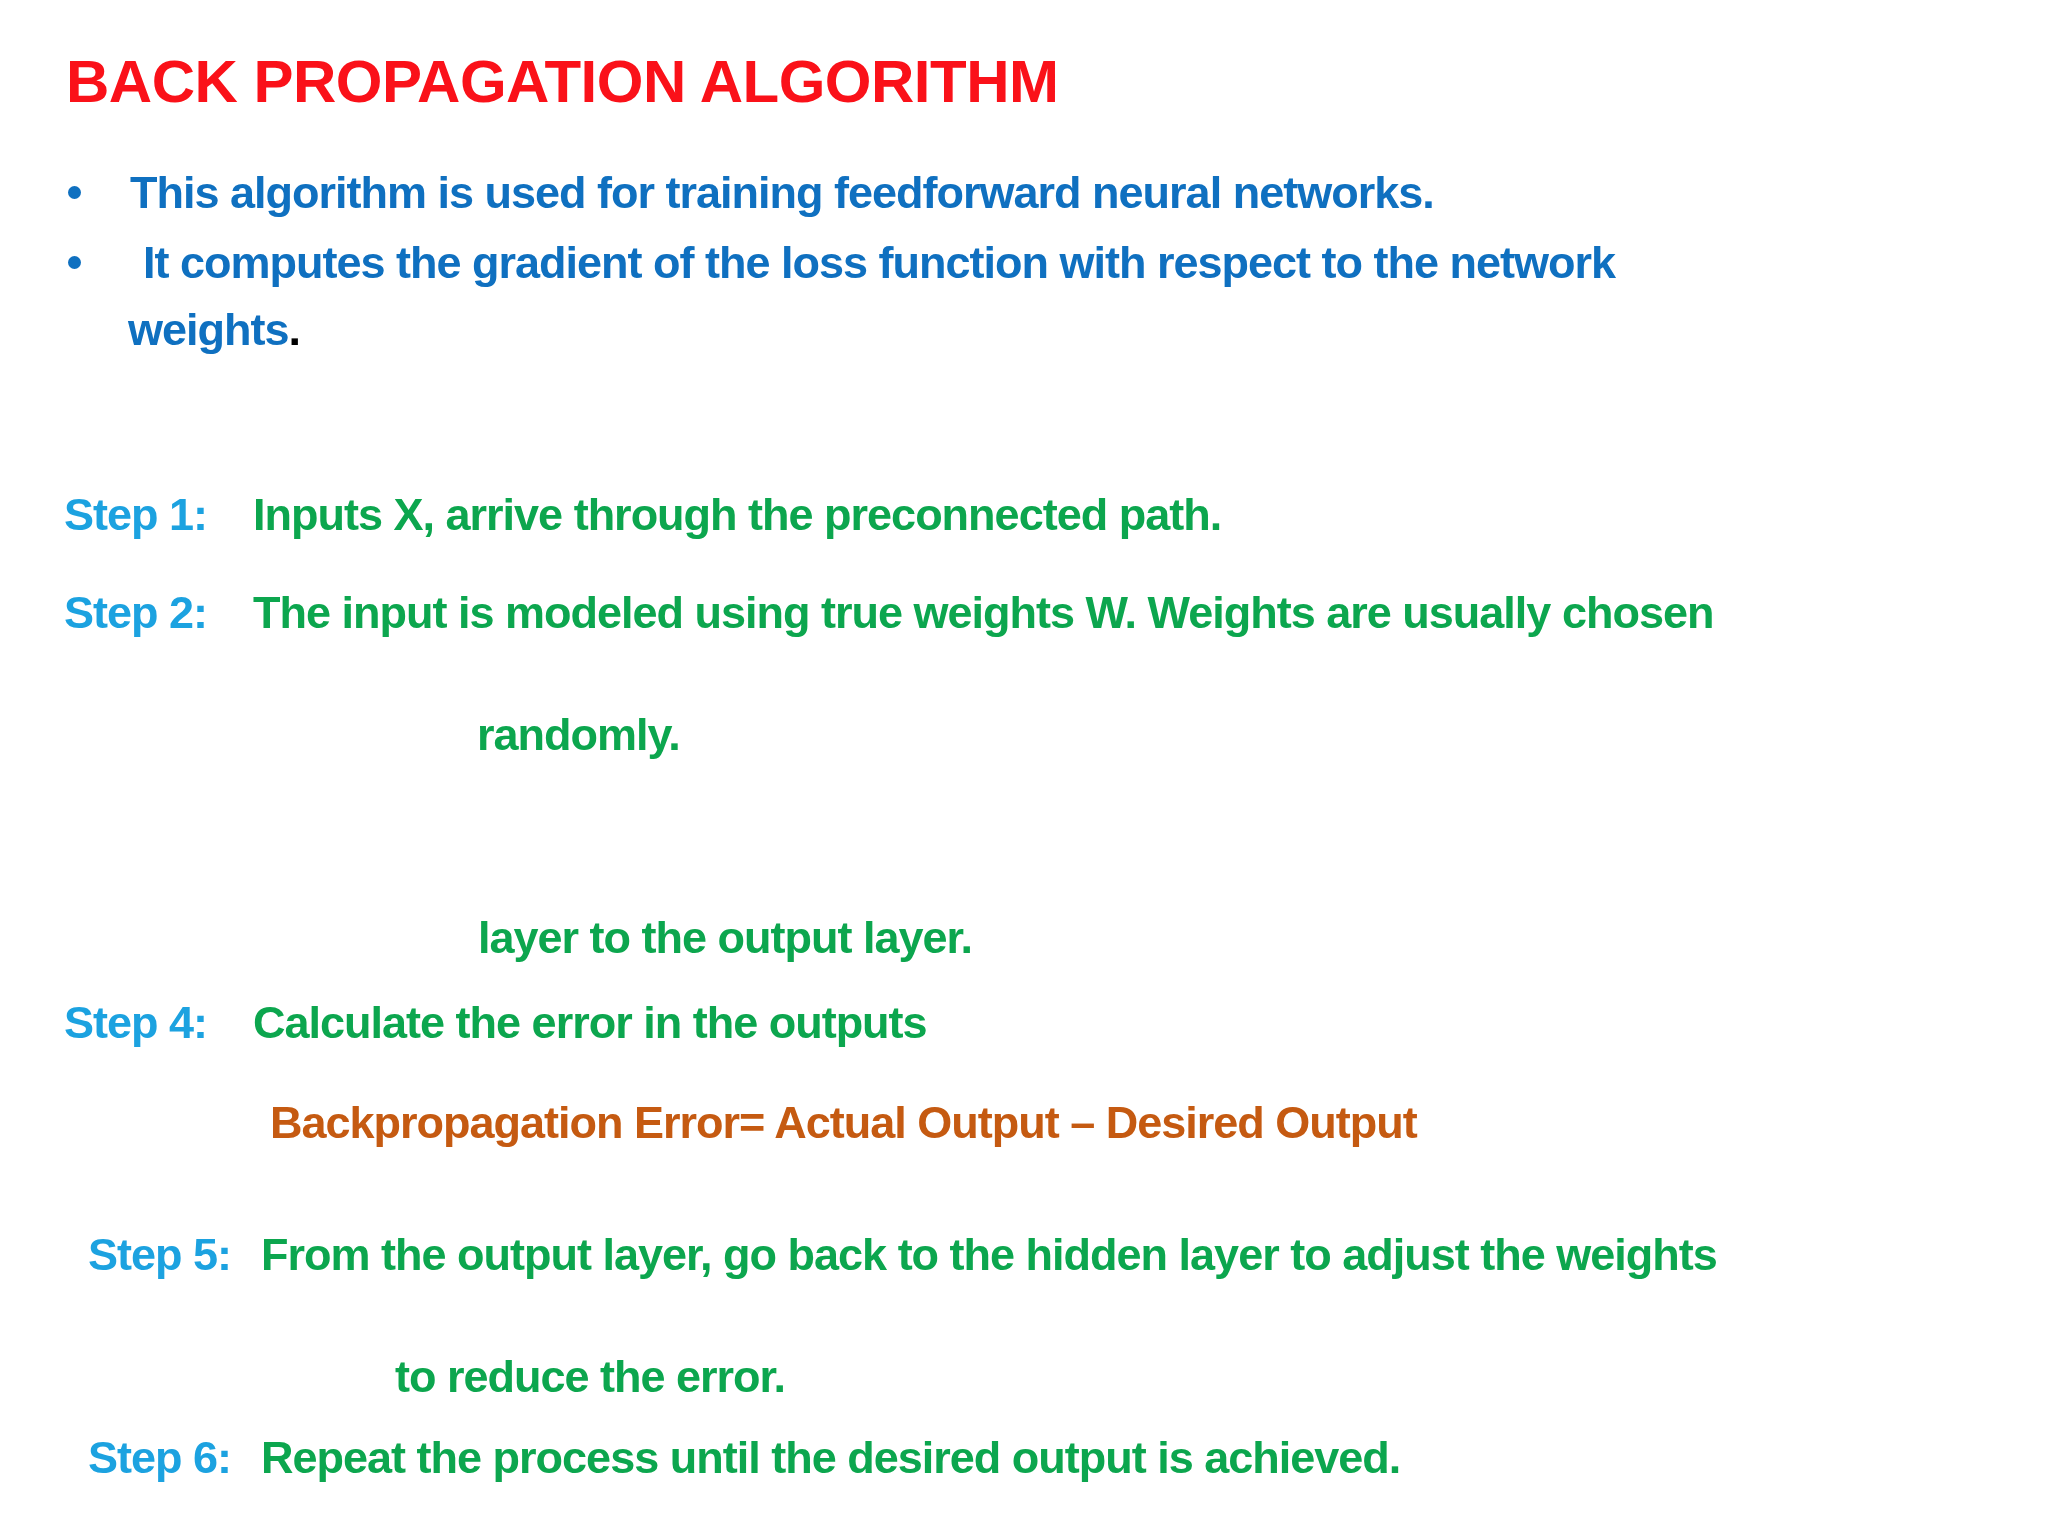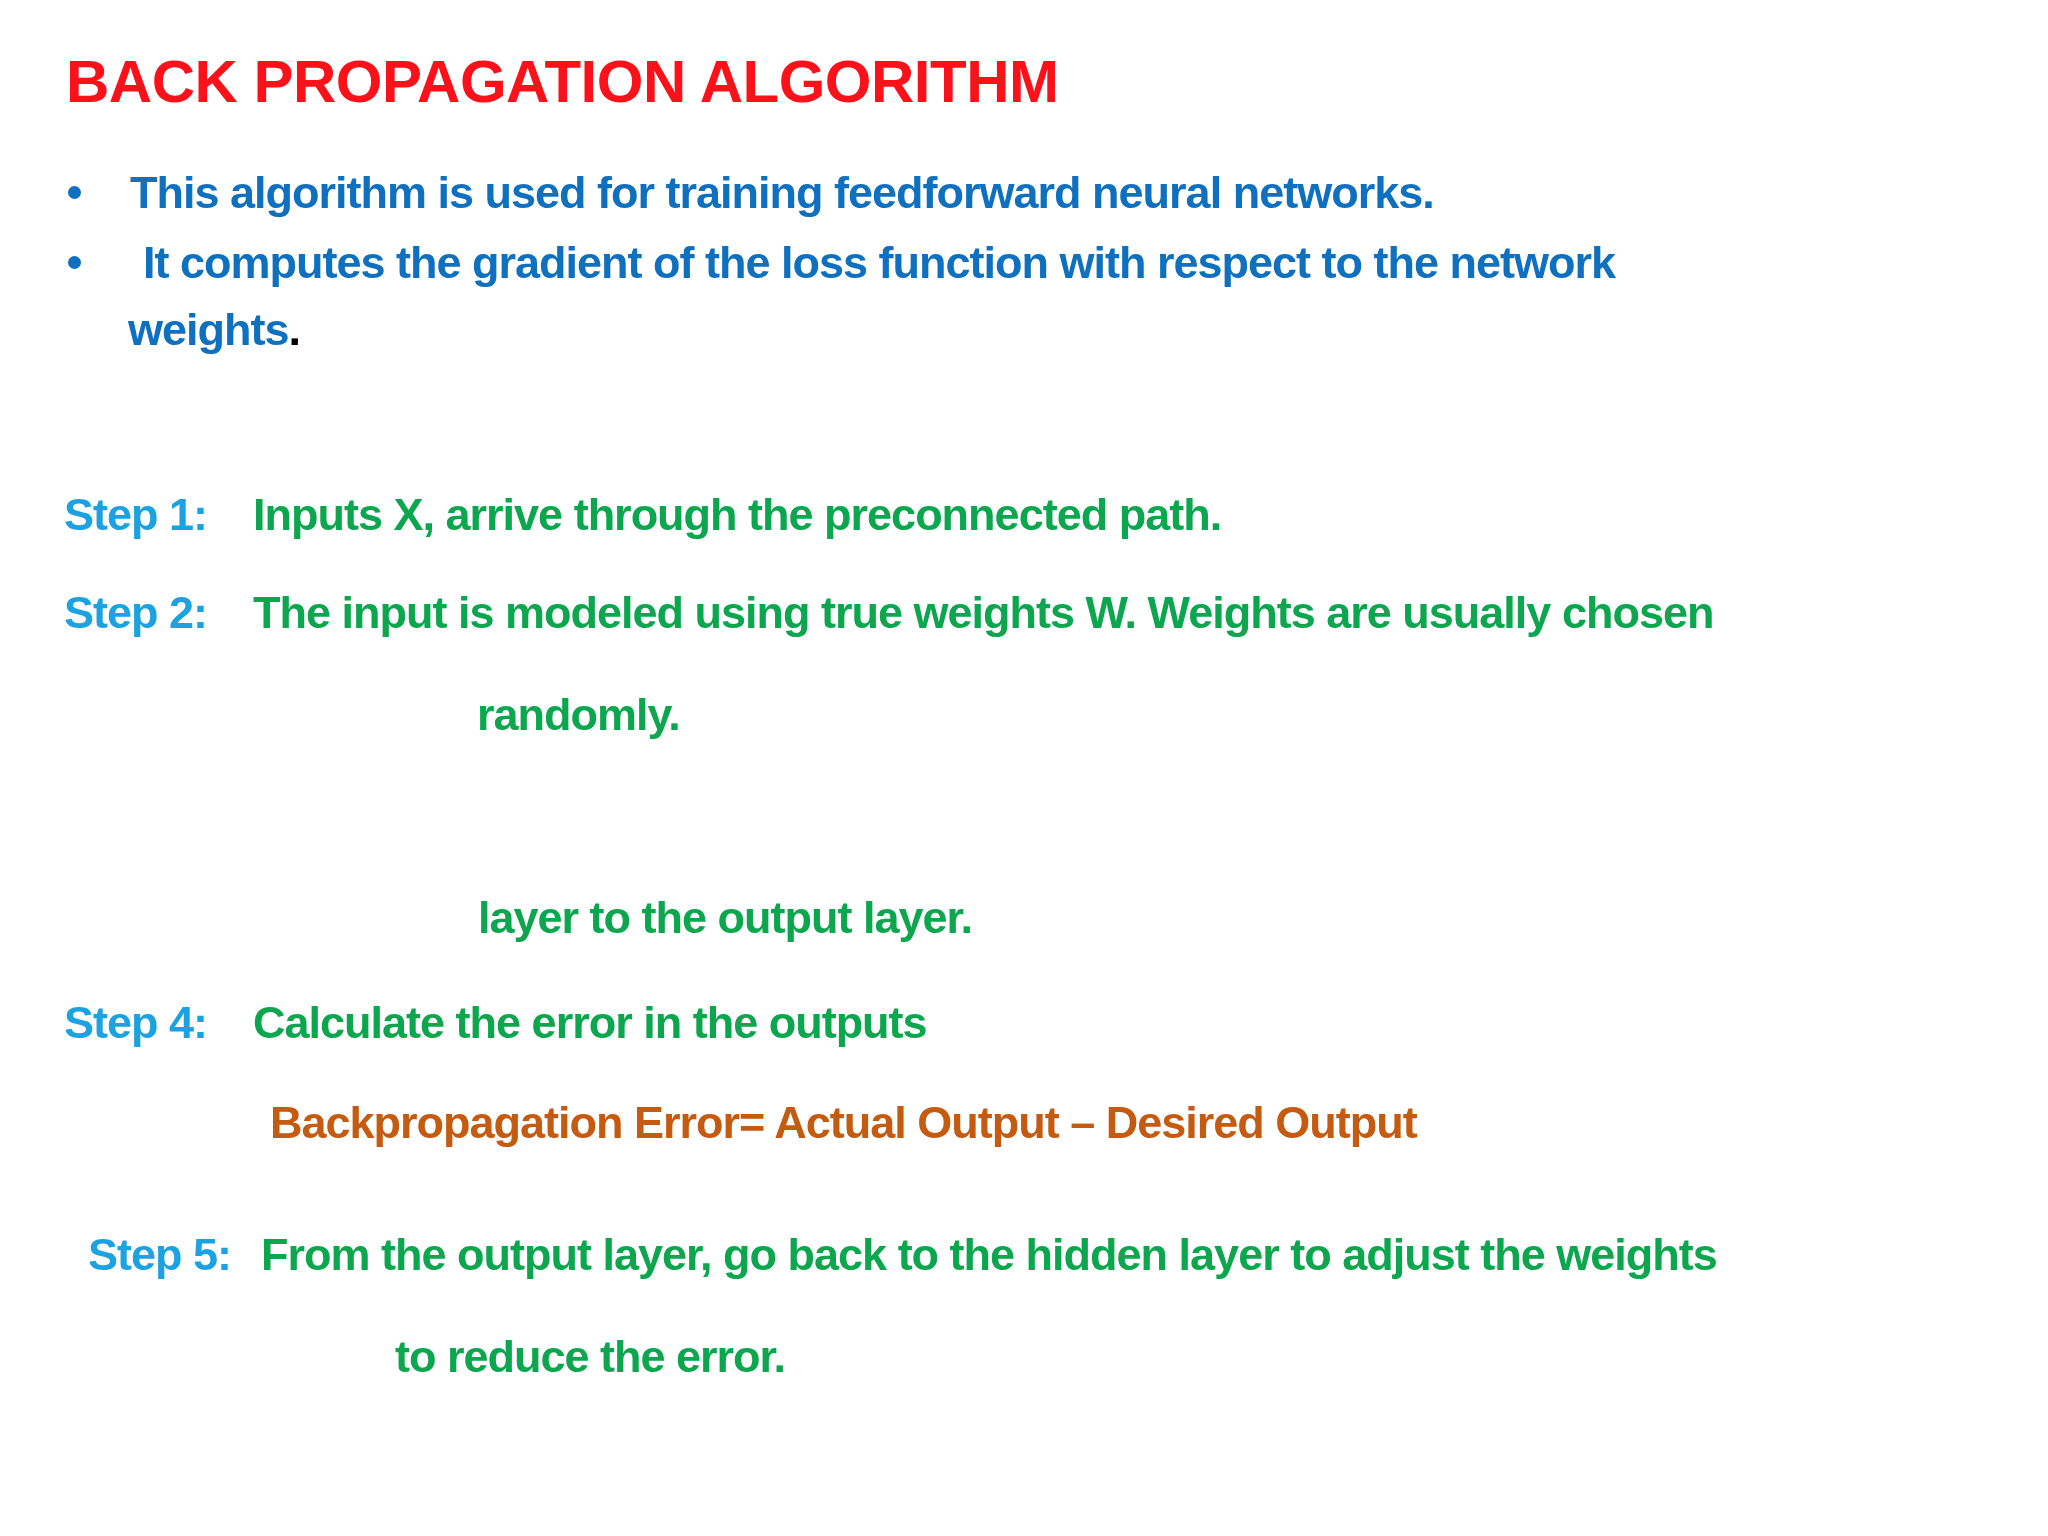--- a/index.html
+++ b/index.html
@@ -41,21 +41,21 @@
     position:absolute;
     width:13px;height:13px;border-radius:50%;
     background:var(--blue);
   }
   .dot1{top:186px;left:68px;}
   .dot2{top:256px;left:68px;}
   .step-label{color:var(--cyan);}
   .step-text{color:var(--green);}
   .gap-lg{margin-left:46px;}
   .gap-sm{margin-left:30px;}
-  .cont{color:var(--green);}
+  .cont{color:var(--green);margin-top:20px;}
   .s1{top:492px;left:64px;text-align:center;}
   .s2{top:590px;left:64px;}
   .c2{top:692px;left:477px;}
   .s3{top:797px;left:64px;}
   .c3{top:895px;left:478px;}
   .s4{top:1000px;left:64px;text-align:center;}
   .formula{top:1100px;left:270px;color:var(--orange);}
   .s5{top:1232px;left:88px;}
   .c5{top:1334px;left:395px;}
   .s6{top:1435px;left:88px;}
@@ -85,14 +85,15 @@
   <p class="line cont c3">layer to the output layer.</p>
 
   <p class="line s4"><span class="step-label">Step 4:</span><span class="step-text gap-lg">Calculate the error in the outputs</span></p>
 
   <p class="line formula">Backpropagation Error= Actual Output – Desired Output</p>
 
   <p class="line s5"><span class="step-label">Step 5:</span><span class="step-text gap-sm">From the output layer, go back to the hidden layer to adjust the weights</span></p>
 
   <p class="line cont c5">to reduce the error.</p>
 
+  <p class="line s6"><span class="step-label">Step 6:</span><span class="step-text gap-sm">Repeat the process until the desired output is achieved.</span></p>
 
 </main>
 
 </body></html>

